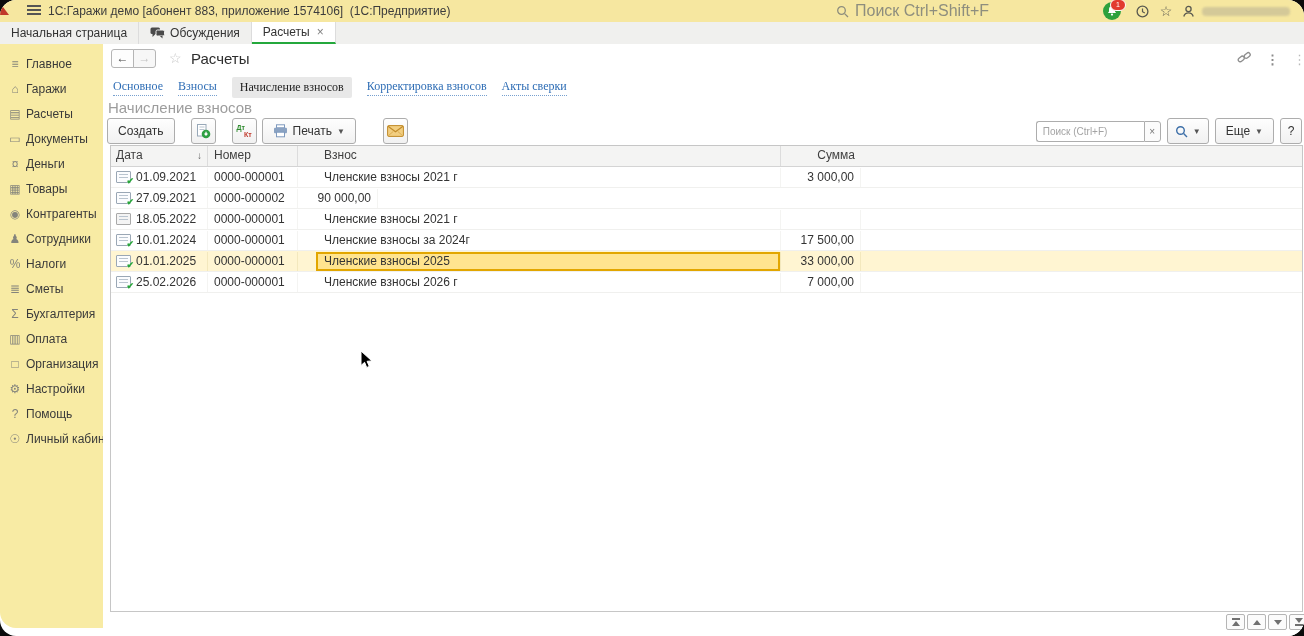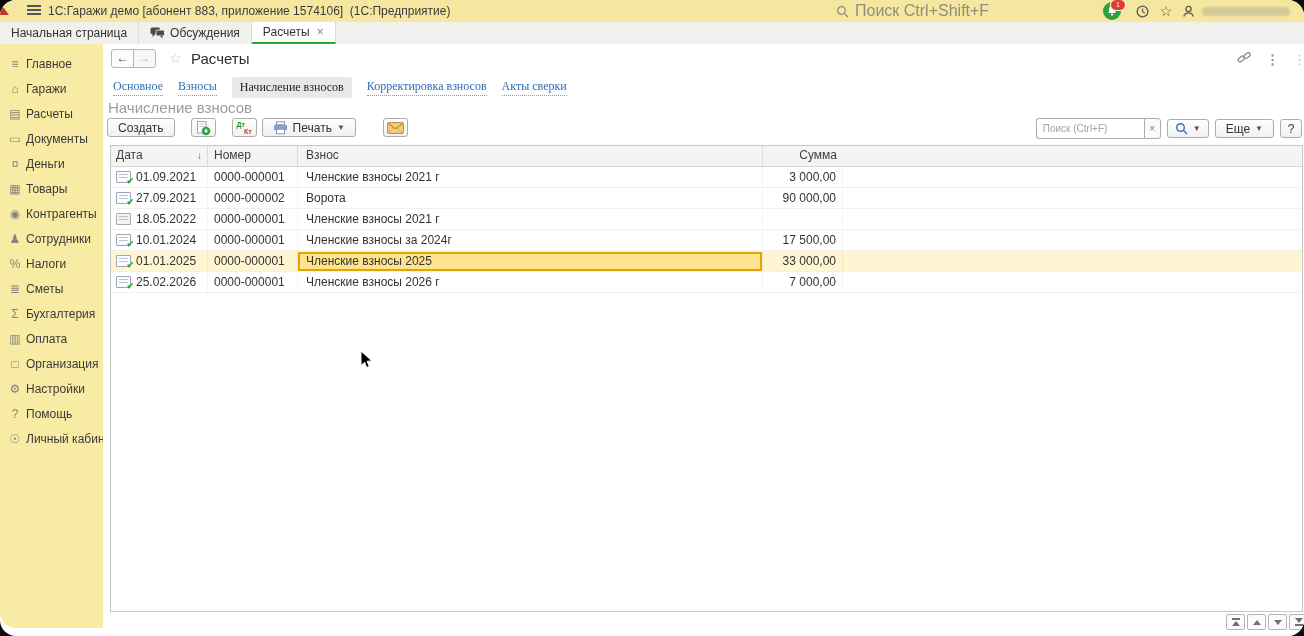--- a/index.html
+++ b/index.html
@@ -47,21 +47,21 @@
   .hdr-right{position:absolute;right:0;top:1px;display:flex;gap:14px;align-items:center;}
   .hdr-ico{cursor:pointer;color:#8b8b8b;font-size:13px;line-height:16px;}
   
   .subtabs{position:absolute;left:10px;top:33px;display:flex;gap:15px;align-items:center;font-size:12px;}
   .subtab{color:#2e6db5;border-bottom:1px dotted rgba(46,109,181,.65);cursor:pointer;padding-bottom:1px;font-family:Liberation Serif, serif;}
   .subtab.active{background:#e8e8e8;color:#222;border-bottom:none;padding:3px 8px;border-radius:2px;cursor:default;}
   .section-title{position:absolute;left:5px;top:55px;font-size:15px;color:#9d9d9d;}
   
   .cmdbar{position:absolute;left:4px;top:74px;right:2px;height:24px;}
   .cmd-left{position:absolute;left:0;top:0;display:flex;gap:5px;align-items:center;}
-  .btn{height:19px;border:1px solid #adadad;border-radius:3px;background:linear-gradient(#fefefe,#f1f1f1);
+  .btn{height:26px;border:1px solid #adadad;border-radius:3px;background:linear-gradient(#fefefe,#f1f1f1);
        font-size:12px;color:#333;display:flex;align-items:center;gap:5px;padding:0 10px;cursor:pointer;box-sizing:border-box;}
   .btn.icon-only{width:25px;padding:0;justify-content:center;}
   .caret{font-size:8px;color:#555;}
   .gap{width:6px;}
   .cmd-right{position:absolute;right:0;top:0;display:flex;gap:6px;align-items:center;}
   .searchbox{display:flex;height:21px;box-sizing:border-box;}
   .searchbox input{width:108px;height:21px;border:1px solid #adadad;border-right:none;border-radius:3px 0 0 3px;
                    font-size:10px;padding:0 6px;outline:none;font-family:"Liberation Sans",sans-serif;box-sizing:border-box;}
   .searchbox input::placeholder{color:#a3a3a3;}
   .searchbox .clear{width:17px;height:21px;border:1px solid #adadad;border-radius:0 3px 3px 0;background:#fbfbfb;
@@ -74,21 +74,21 @@
                 background:#fff;box-sizing:border-box;overflow:hidden;}
   .thead{display:flex;height:20px;background:#f4f4f3;border-bottom:1px solid #d4d4d4;
          font-size:12px;color:#3f3f3f;align-items:center;}
   .th{box-sizing:border-box;border-right:1px solid #dcdcdc;height:20px;line-height:19px;padding-left:6px;cursor:pointer;}
   .th:last-child{border-right:none;}
   .trow{display:flex;height:20px;border-bottom:1px solid #f0f0ee;font-size:12px;align-items:center;cursor:pointer;}
   .td{box-sizing:border-box;height:19px;line-height:19px;border-right:1px solid #f4f4f2;overflow:hidden;white-space:nowrap;}
   .td:last-child{border-right:none;}
   .w-first{width:97px;display:flex;align-items:center;padding-left:5px;gap:5px;}
   .w-num{width:90px;padding-left:6px;}
-  .w-fee{width:465px;padding-left:8px;}
+  .w-fee{width:465px;padding-left:8px;margin-left:18px;}
   .w-sum{width:80px;text-align:right;padding-right:6px;}
   .w-com{flex:1;padding-left:8px;}
   .sort-arrow{float:right;margin-right:5px;color:#666;font-size:10px;}
   .trow.selected{background:#fff5d2;}
   .trow.selected .td{border-right-color:#f3e8bd;}
   .cell-active{background:#ffe48f;box-shadow:inset 0 0 0 2px #e2a600;}
   .doc-ico{position:relative;width:13px;height:10px;border:1px solid #9aa7b5;border-radius:1px;background:#fbfcfe;flex:none;}
   .doc-ico i{position:absolute;left:2px;right:2px;height:1px;background:#b9c4cf;}
   .doc-ico i.l1{top:2px;} .doc-ico i.l2{top:5px;}
   .doc-ico .chk{position:absolute;right:-4px;bottom:-4px;color:#27a439;font-size:9px;font-weight:bold;line-height:9px;
@@ -305,21 +305,20 @@
       <div class="trow">
         <div class="td w-first">
             <span class="doc-ico">
               <i class="l1"></i>
               <i class="l2"></i>
               <span class="chk">✔</span>
             </span>
             <span>27.09.2021</span>
           </div>
         <div class="td w-num">0000-000002</div>
-        <div class="td w-fee">Ворота</div>
         <div class="td w-sum">90 000,00</div>
         <div class="td w-com"></div>
       </div>
       <div class="trow">
         <div class="td w-first">
             <span class="doc-ico plain">
               <i class="l1"></i>
               <i class="l2"></i>
             </span>
             <span>18.05.2022</span>

